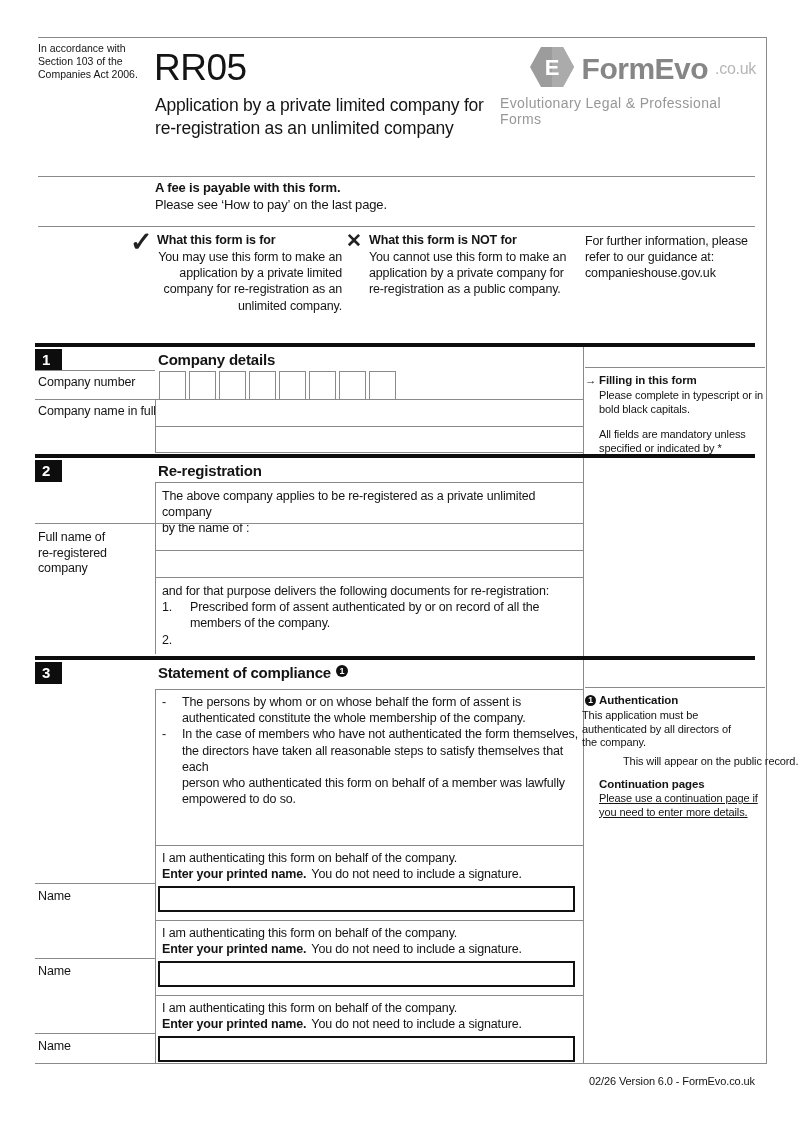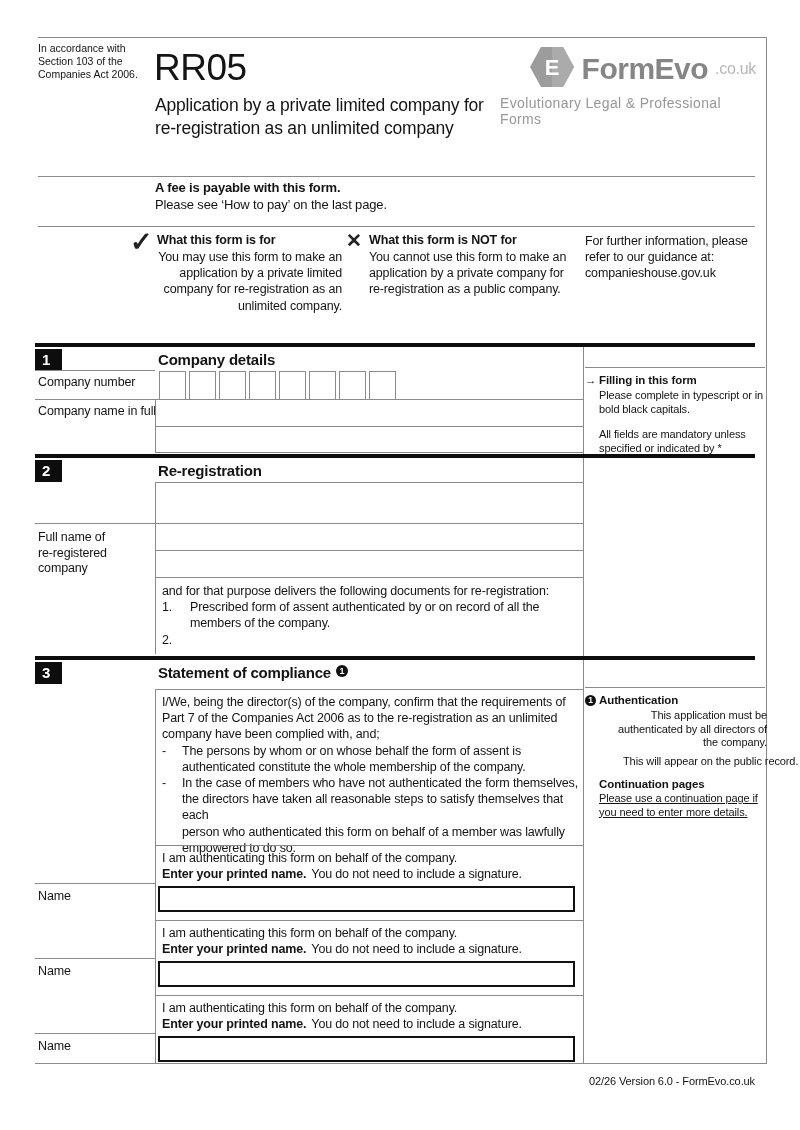--- a/index.html
+++ b/index.html
@@ -120,20 +120,22 @@
 bold black capitals.</div>
   <div class="abs side" style="left:599px;top:428px;width:168px;">All fields are mandatory unless
 specified or indicated by *</div>
 
   <div class="bar" style="top:454px;"></div>
   <div class="secnum" style="top:460px;">2</div>
   <div class="sechead" style="top:462px;">Re-registration</div>
 
   <div class="hl" style="top:482px;left:155px;width:428px;"></div>
   <div class="vl" style="left:155px;top:482px;height:41px;"></div>
+  <div class="abs t" style="left:162px;top:488px;width:415px;">The above company applies to be re-registered as a private unlimited company
+by the name of :</div>
 
   <div class="hl" style="top:523px;left:35px;width:548px;"></div>
   <div class="lbl" style="top:530px;width:115px;">Full name of
 re-registered company</div>
   <div class="vl" style="left:155px;top:523px;height:55px;"></div>
   <div class="abs" style="left:156px;top:524px;width:427px;height:26px;"></div>
   <div class="hl" style="top:550px;left:155px;width:428px;"></div>
   <div class="abs" style="left:156px;top:551px;width:427px;height:26px;"></div>
   <div class="hl" style="top:577px;left:155px;width:428px;"></div>
 
@@ -150,23 +152,20 @@
     </div>
   </div>
 
   <div class="bar" style="top:656px;"></div>
   <div class="secnum" style="top:662px;">3</div>
   <div class="sechead" style="top:664px;"><span>Statement of compliance</span><span class="info-dot">1</span></div>
 
   <div class="hl" style="top:689px;left:155px;width:428px;"></div>
   <div class="vl" style="left:155px;top:689px;height:156px;"></div>
   <div class="abs" style="left:162px;top:694px;width:418px;">
-    <div class="t">I/We, being the director(s) of the company, confirm that the requirements of
-Part 7 of the Companies Act 2006 as to the re-registration as an unlimited
-company have been complied with, and;</div>
     <div style="display:flex;">
       <div class="t" style="width:20px;flex:none;">-</div>
       <div class="t">The persons by whom or on whose behalf the form of assent is
 authenticated constitute the whole membership of the company.</div>
     </div>
     <div style="display:flex;">
       <div class="t" style="width:20px;flex:none;">-</div>
       <div class="t">In the case of members who have not authenticated the form themselves,
 the directors have taken all reasonable steps to satisfy themselves that each
 person who authenticated this form on behalf of a member was lawfully
@@ -194,21 +193,21 @@
   <div class="vl" style="left:155px;top:995px;height:68px;"></div>
   <div class="abs" style="left:162px;top:1001px;font-size:12.5px;letter-spacing:-0.15px;">I am authenticating this form on behalf of the company.</div>
   <div class="abs" style="left:162px;top:1017px;font-size:12.5px;letter-spacing:-0.15px;"><span class="b">Enter your printed name.</span><span style="margin-left:5px;">You do not need to include a signature.</span></div>
   <div class="hl" style="top:1033px;left:35px;width:120px;"></div>
   <div class="lbl" style="top:1039px;">Name</div>
   <div class="nameinput" style="top:1036px;"></div>
 
   <div class="hl" style="top:687px;left:585px;width:180px;"></div>
   <div class="side-dot" style="left:585px;top:695px;">1</div>
   <div class="abs sidehead" style="left:599px;top:694px;">Authentication</div>
-  <div class="abs side" style="left:599px;top:709px;width:168px;text-align:right;">This application must be
+  <div class="abs side" style="left:582px;top:709px;width:168px;">This application must be
 authenticated by all directors of
 the company.</div>
   <div class="abs side" style="left:599px;top:755px;width:180px;white-space:nowrap;margin-left:24px;">This will appear on the public record.</div>
   <div class="abs sidehead" style="left:599px;top:778px;">Continuation pages</div>
   <div class="abs side" style="left:599px;top:792px;width:172px;text-decoration:underline;">Please use a continuation page if
 you need to enter more details.</div>
 
   <div class="abs" style="right:45px;top:1075px;font-size:11px;letter-spacing:-0.1px;">02/26 Version 6.0 - FormEvo.co.uk</div>
 
 </div>

